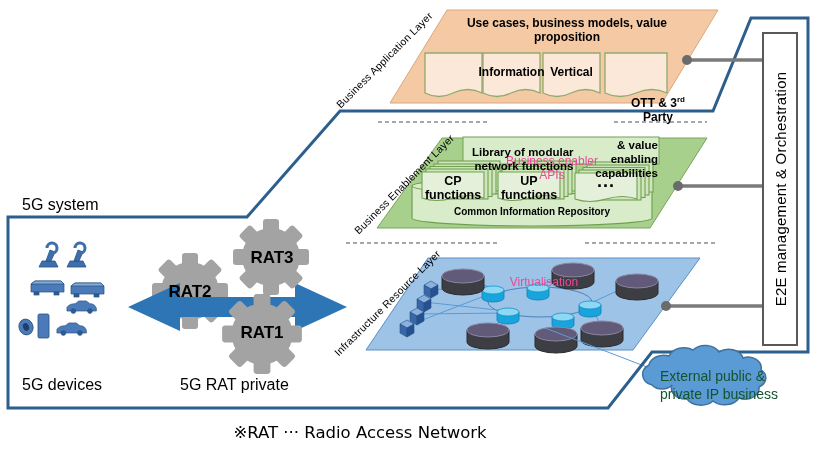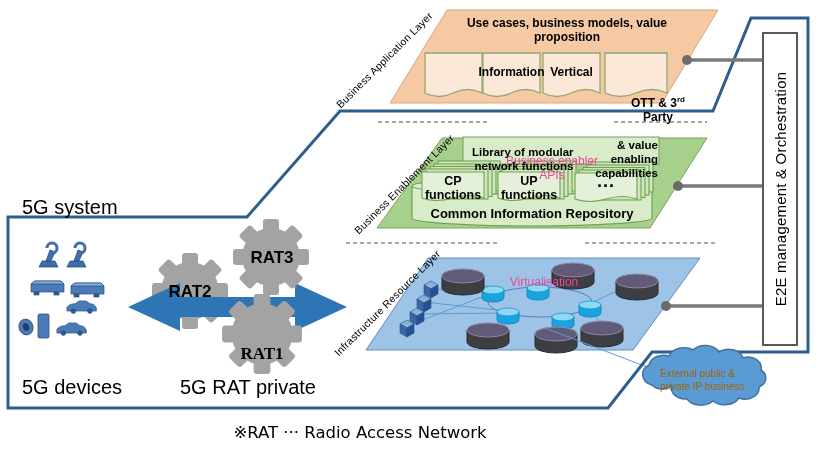--- a/index.html
+++ b/index.html
@@ -7,23 +7,23 @@
   .stage svg.bg{position:absolute;left:0;top:0;}
   .abs{position:absolute;color:#000;}
   .ctr{display:flex;align-items:center;justify-content:center;text-align:center;}
   .b{font-weight:bold;}
   .nowrap{white-space:nowrap;}
   .layer-name{font-size:10.5px;transform:rotate(-45deg);transform-origin:0 50%;letter-spacing:.2px;}
   .divider-label{font-size:12px;color:#ec4899;margin-top:39px;}
   .card-label{font-size:12px;font-weight:bold;line-height:1.15;}
   .sup{font-size:8px;vertical-align:super;line-height:0;}
   .stack-label{font-size:12.5px;font-weight:bold;line-height:1.15;}
-  .big-label{font-size:20px;text-align:right;}
+  .big-label{font-size:16px;text-align:right;}
   .gear-label{font-size:17px;font-weight:bold;text-align:center;}
-  .cloud-text{font-size:10px;color:#a16207;line-height:1.32;}
+  .cloud-text{font-size:14px;color:#14532d;line-height:1.32;}
   .caption{font-family:"DejaVu Sans","Liberation Sans",sans-serif;font-size:16.5px;}
   .e2e-text{font-size:15px;letter-spacing:.2px;transform:rotate(-90deg);}
 </style>
 </head>
 <body>
 
 <div class="stage">
 
   <svg class="bg" width="820" height="456" viewBox="0 0 820 456">
     <defs>
@@ -186,32 +186,32 @@
   <div class="abs ctr divider-label" style="left:492px;top:115px;width:120px;">Business enabler APIs</div>
   <div class="abs ctr divider-label" style="left:504px;top:236px;width:80px;">Virtualisation</div>
 
   <div class="abs ctr b" style="left:464px;top:139px;width:194px;font-size:11.5px;line-height:1.2;flex-direction:row;text-align:right;">
     <div>Library of modular network functions</div>
     <div>&amp; value enabling capabilities</div>
   </div>
   <div class="abs ctr stack-label" style="left:422px;top:174px;width:62px;height:28px;">CP functions</div>
   <div class="abs ctr stack-label" style="left:498px;top:174px;width:62px;height:28px;">UP functions</div>
   <div class="abs ctr b" style="left:575px;top:172px;width:62px;height:28px;font-size:18px;">···</div>
-  <div class="abs ctr b" style="left:412px;top:206px;width:240px;font-size:13px;">Common Information Repository</div>
+  <div class="abs ctr b" style="left:412px;top:206px;width:240px;font-size:10px;">Common Information Repository</div>
 
   <div class="abs ctr e2e-text" style="left:624px;top:172px;width:312px;height:34px;">E2E management &amp; Orchestration</div>
 
   <div class="abs cloud-text" style="left:660px;top:367px;width:120px;">
     <div>External public &amp;</div>
     <div>private IP business</div>
   </div>
 
   <div class="abs big-label" style="left:22px;top:196px;">5G system</div>
   <div class="abs big-label" style="left:22px;top:376px;">5G devices</div>
   <div class="abs big-label" style="left:180px;top:376px;">5G RAT private</div>
 
   <div class="abs ctr gear-label" style="left:150px;top:282px;width:80px;">RAT2</div>
   <div class="abs ctr gear-label" style="left:232px;top:248px;width:80px;">RAT3</div>
-  <div class="abs ctr gear-label" style="left:222px;top:344px;width:80px;font-family:Liberation Serif, serif;">RAT1</div>
+  <div class="abs ctr gear-label" style="left:222px;top:323px;width:80px;">RAT1</div>
 
   <div class="abs ctr caption" style="left:170px;top:423px;width:380px;">※RAT ··· Radio Access Network</div>
 
 </div>
 
 </body></html>

